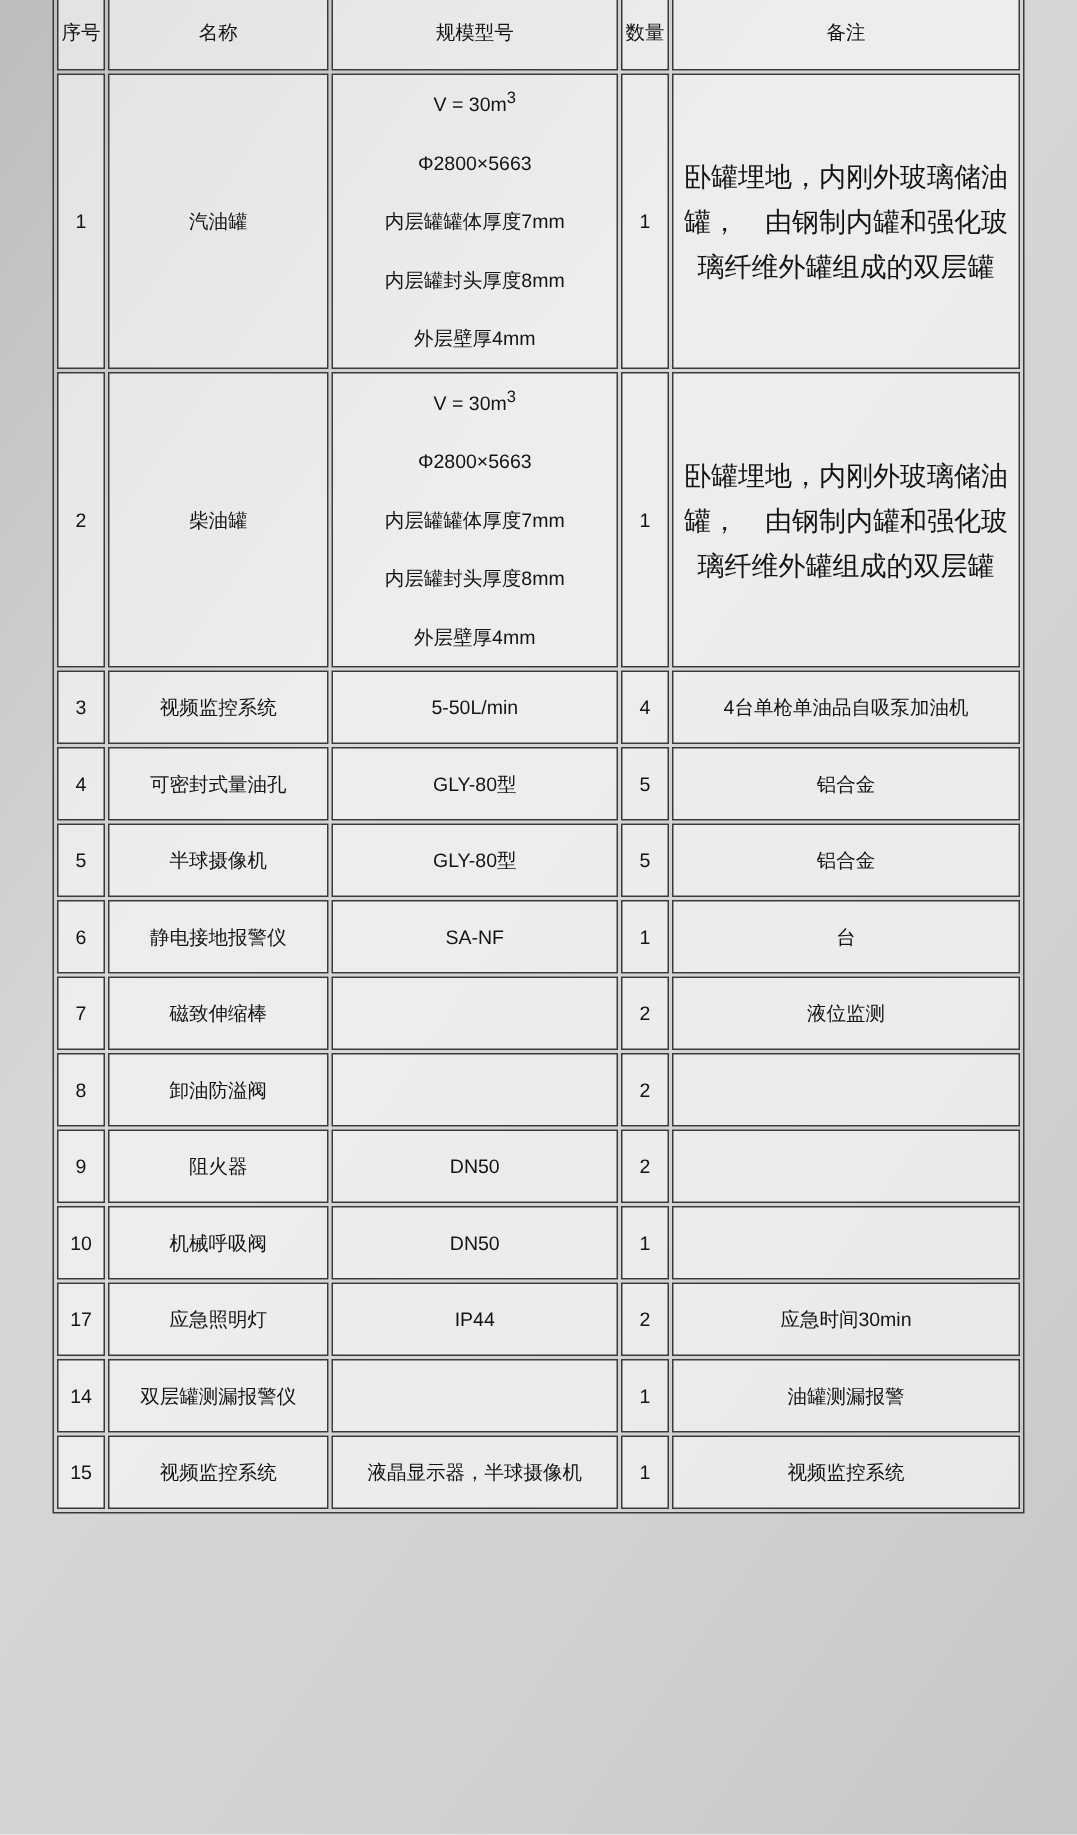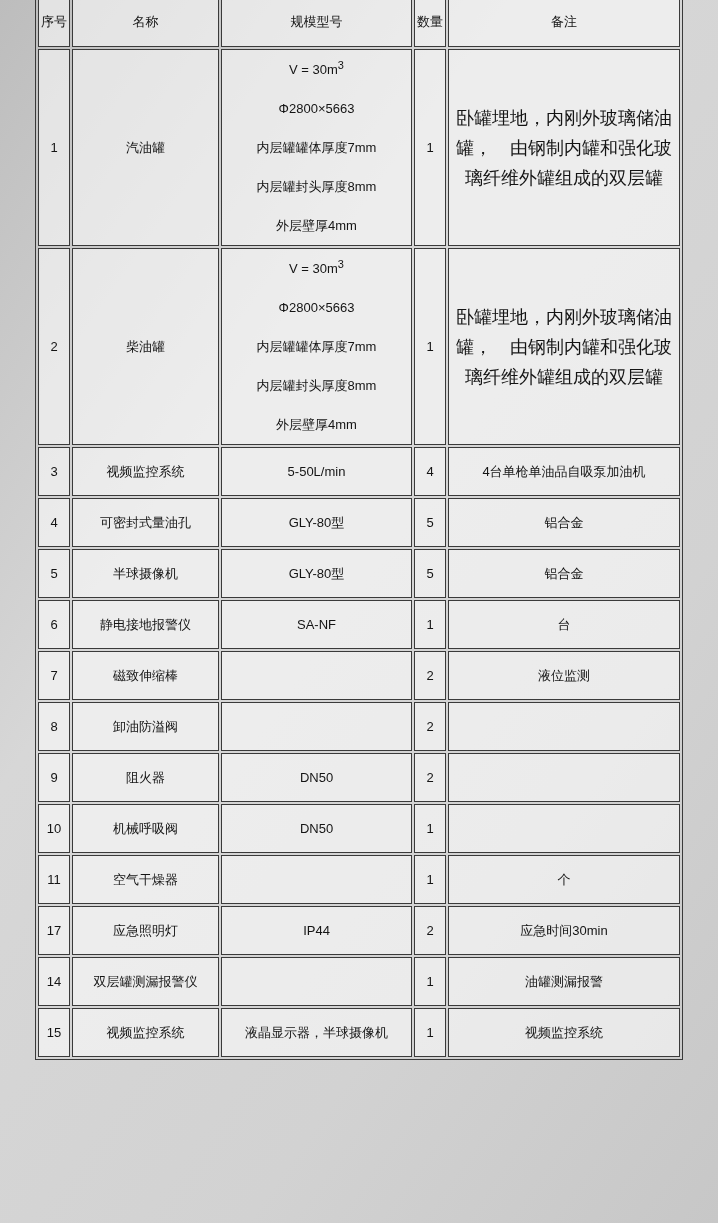--- a/index.html
+++ b/index.html
@@ -130,27 +130,20 @@
           <td></td>
         </tr>
         <tr class="std">
           <td>10</td>
           <td>机械呼吸阀</td>
           <td>DN50</td>
           <td>1</td>
           <td></td>
         </tr>
         <tr class="std">
-          <td>11</td>
-          <td>空气干燥器</td>
-          <td></td>
-          <td>1</td>
-          <td>个</td>
-        </tr>
-        <tr class="std">
           <td>17</td>
           <td>应急照明灯</td>
           <td>IP44</td>
           <td>2</td>
           <td>应急时间30min</td>
         </tr>
         <tr class="std">
           <td>14</td>
           <td>双层罐测漏报警仪</td>
           <td></td>

